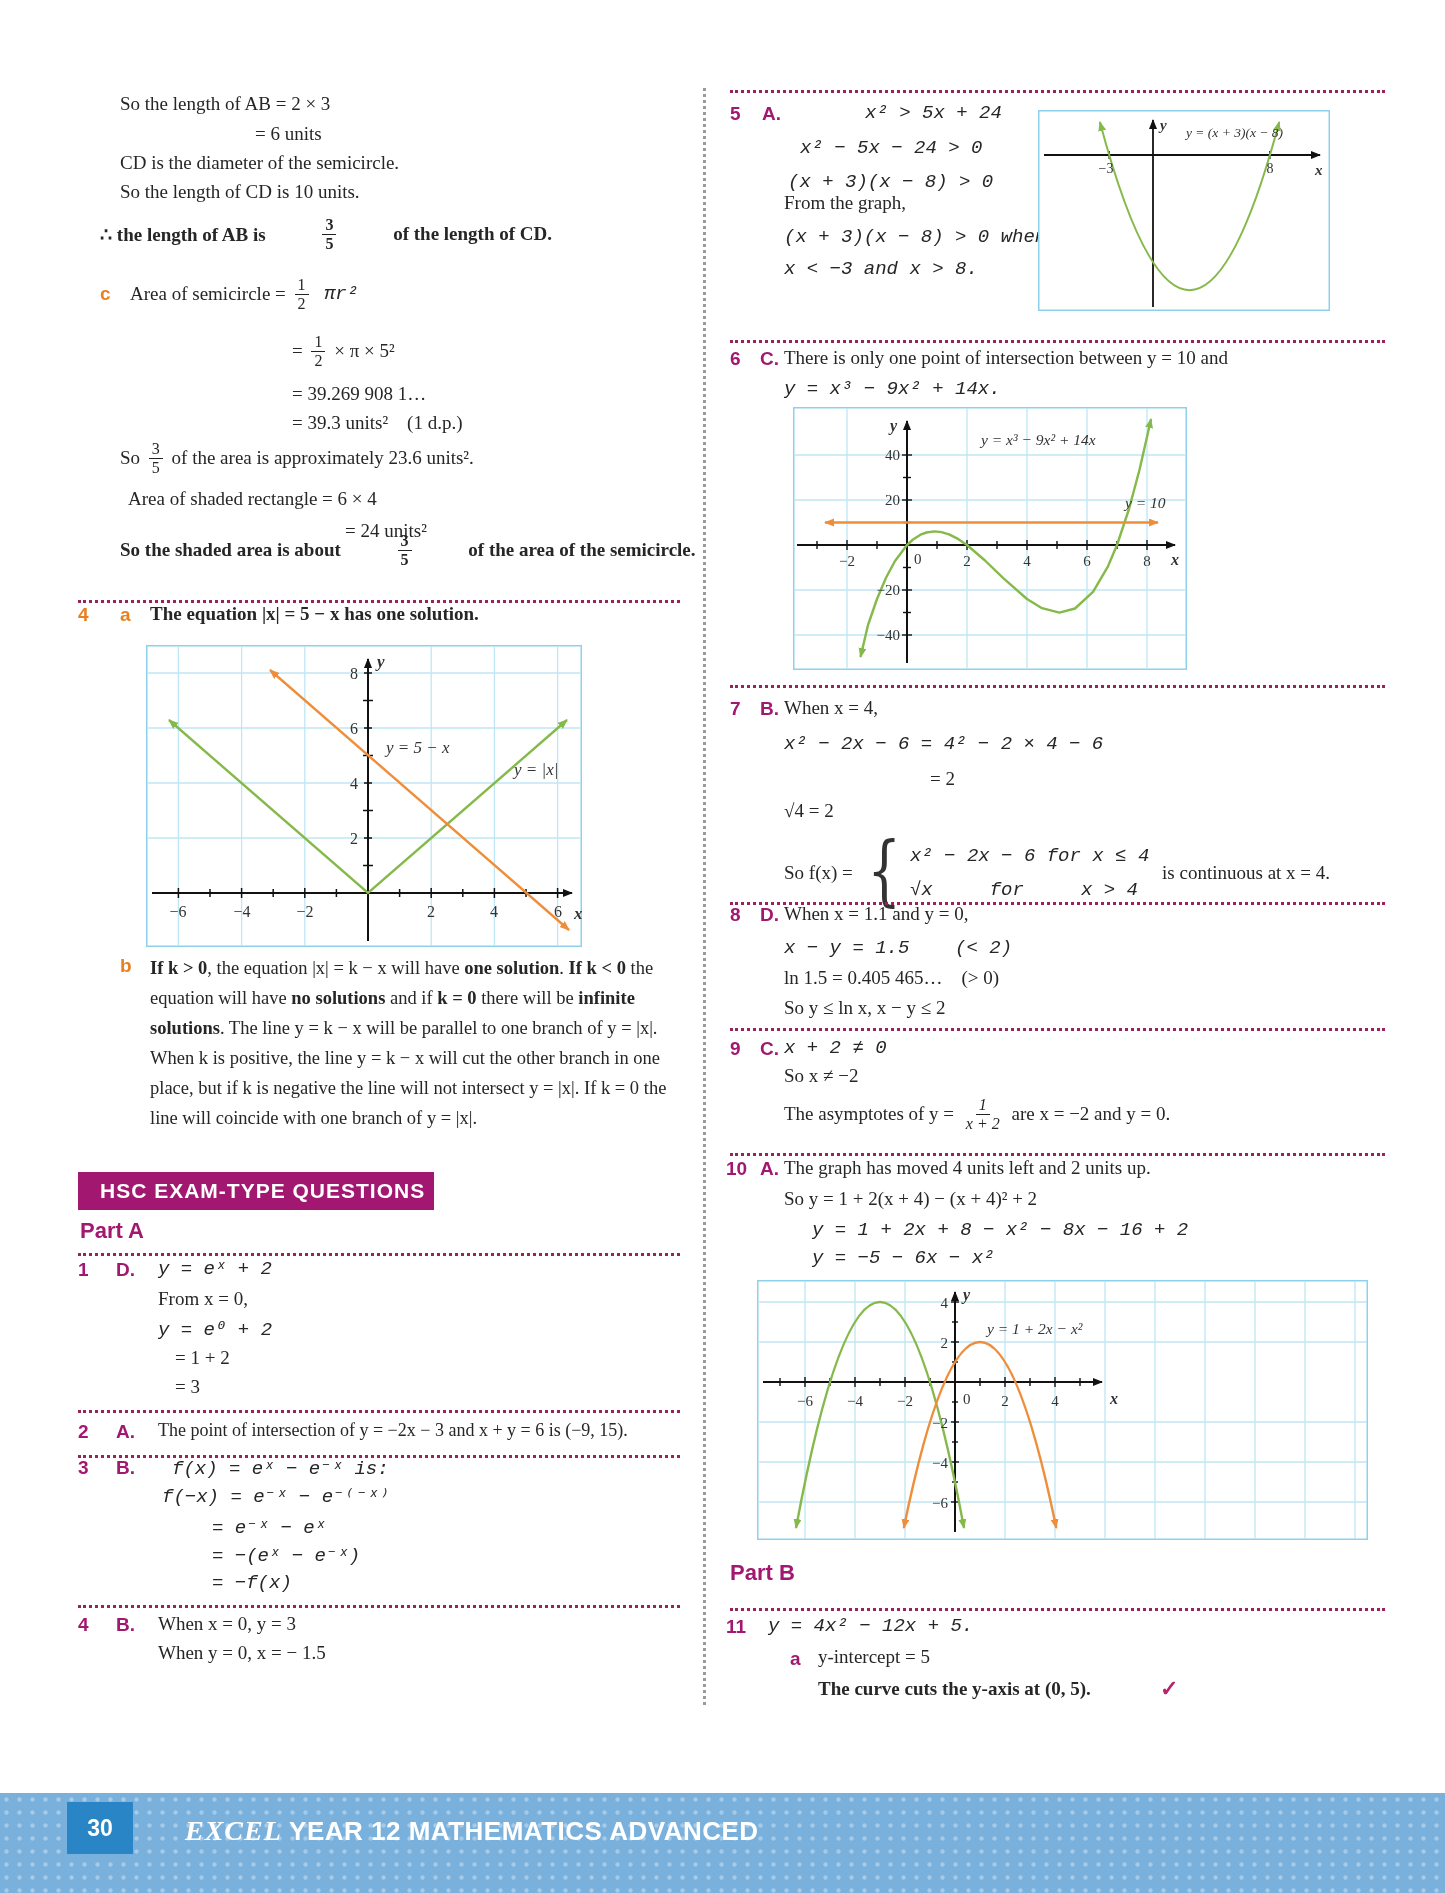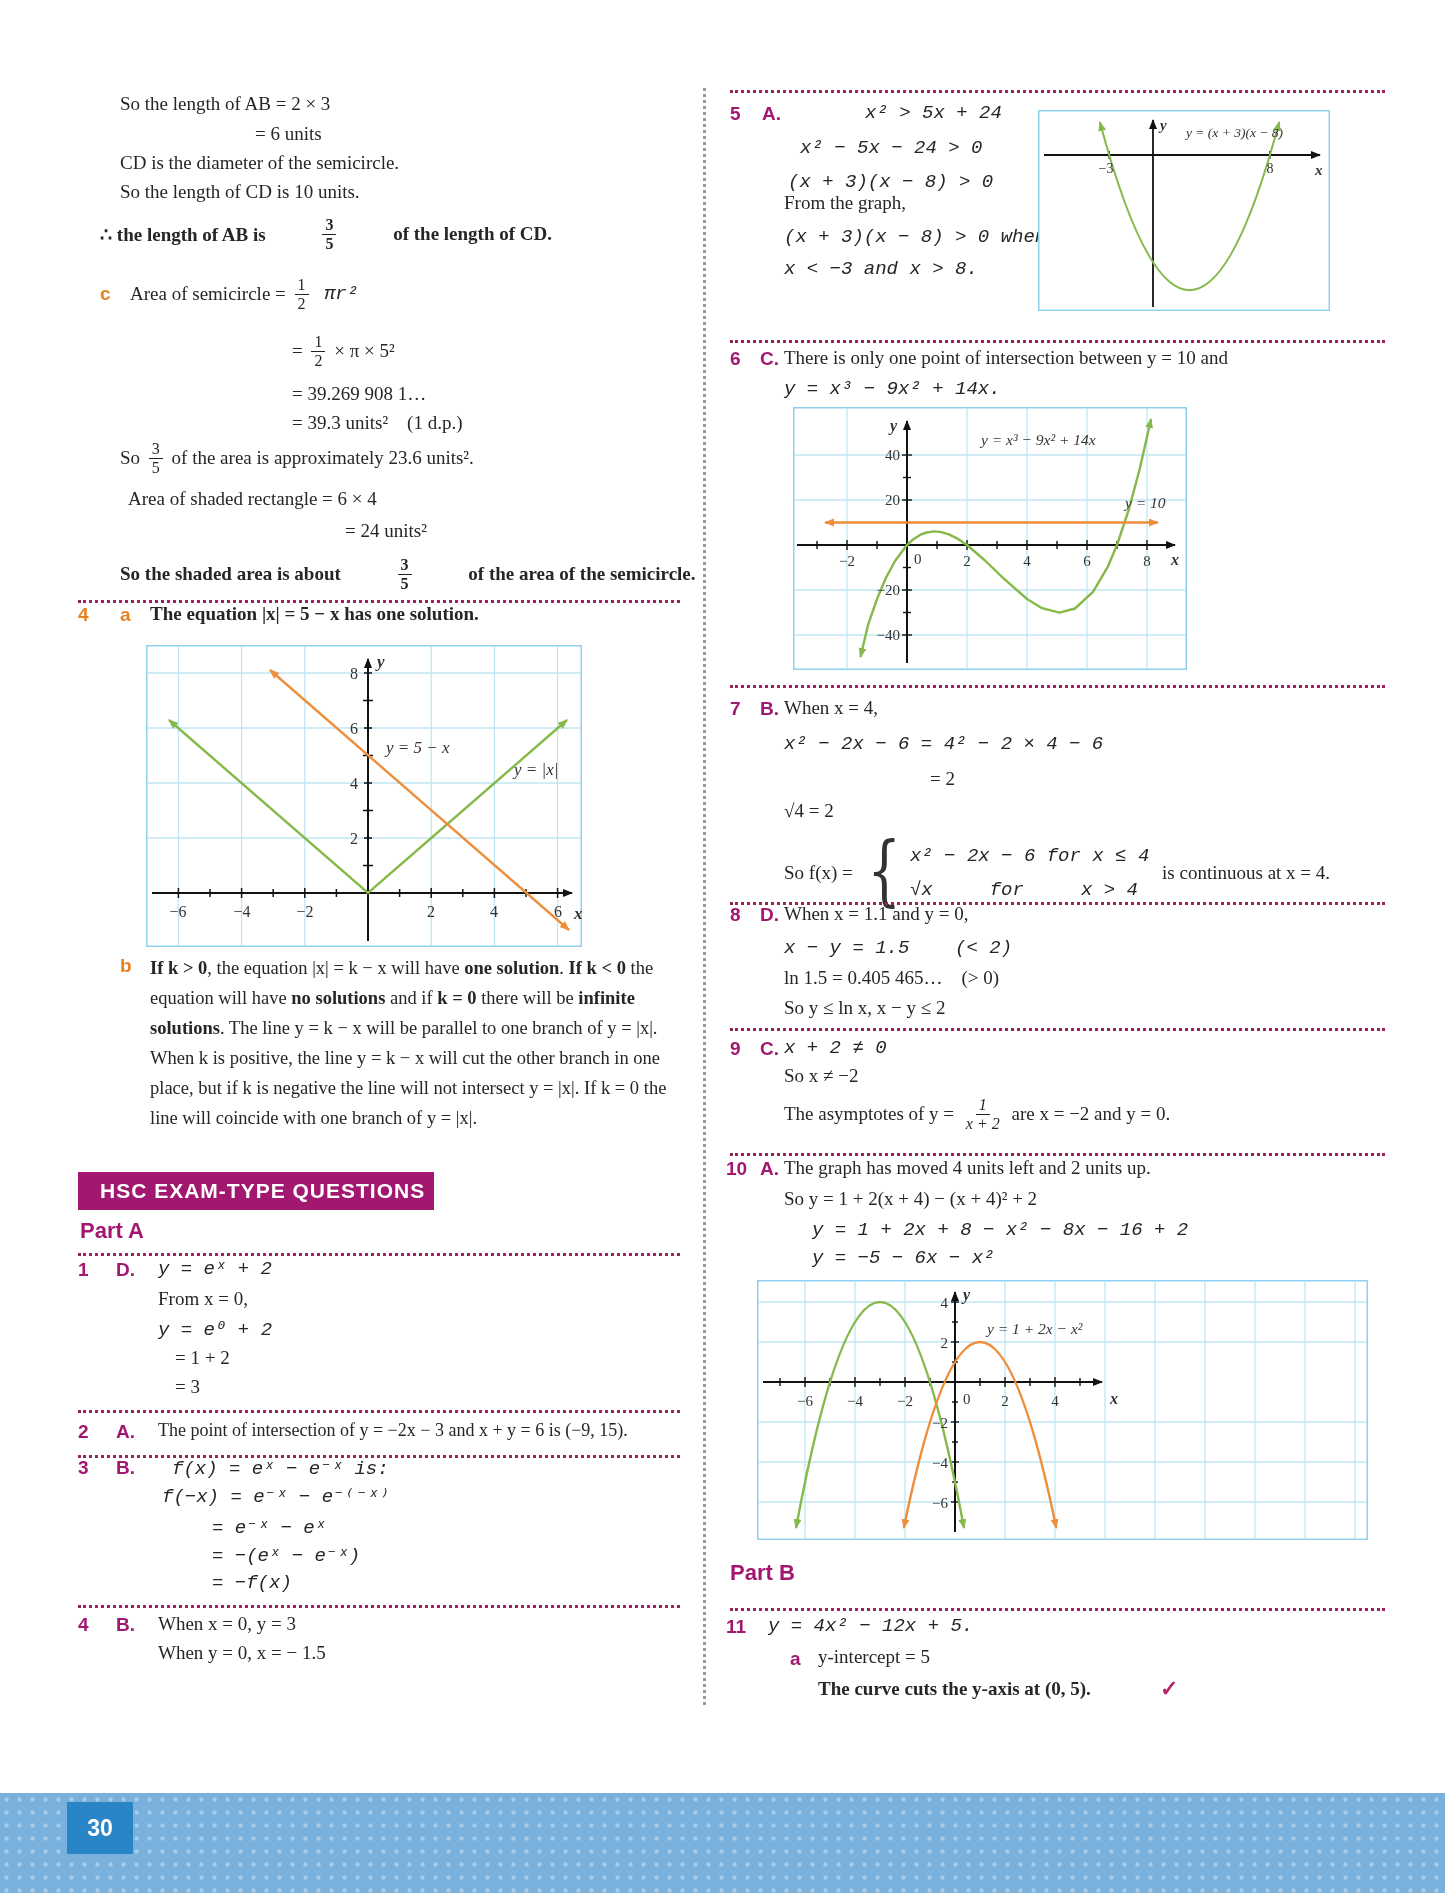--- a/index.html
+++ b/index.html
@@ -69,21 +69,21 @@
   </div>
   <div class="ml txt" style="left:292px;top:383px">= 39.269 908 1…</div>
   <div class="ml txt" style="left:292px;top:412px">= 39.3 units²    (1 d.p.)</div>
   <div class="ml txt fx" style="left:120px;top:440px">
     <span>So </span>
     <span class="frac"><span class="fn">3</span><span class="fd">5</span></span>
     <span> of the area is approximately 23.6 units².</span>
   </div>
   <div class="ml txt" style="left:128px;top:488px">Area of shaded rectangle = 6 × 4</div>
   <div class="ml txt" style="left:345px;top:520px">= 24 units²</div>
-  <div class="ml txt b fx" style="left:120px;top:556px">
+  <div class="ml txt b fx" style="left:120px;top:532px">
     <span>So the shaded area is about </span>
     <span class="frac"><span class="fn">3</span><span class="fd">5</span></span>
     <span> of the area of the semicircle.</span>
   </div>
 
   <div class="sep" style="left:78px;top:600px;width:602px"></div>
 
   <div class="qn qo" style="left:78px;top:604px">4</div>
   <div class="qn qo" style="left:120px;top:604px">a</div>
   <div class="ml txt b" style="left:150px;top:603px">The equation |x| = 5 − x has one solution.</div>
@@ -447,15 +447,16 @@
   <div class="ml eq" style="left:768px;top:1615px">y = 4x² − 12x + 5.</div>
   <div class="qn" style="left:790px;top:1648px">a</div>
   <div class="ml txt" style="left:818px;top:1646px">y-intercept = 5</div>
   <div class="ml txt b" style="left:818px;top:1678px">The curve cuts the y-axis at (0, 5).</div>
   <div class="check" style="left:1160px;top:1676px">✓</div>
 
   <div class="footer">
     <div class="pagenumbox">
       <span>30</span>
     </div>
+    <div class="ftitle"><span class="fbrand">EXCEL</span><span class="fseries"> YEAR 12 MATHEMATICS ADVANCED</span></div>
   </div>
 
 </div>
 
 </body></html>

